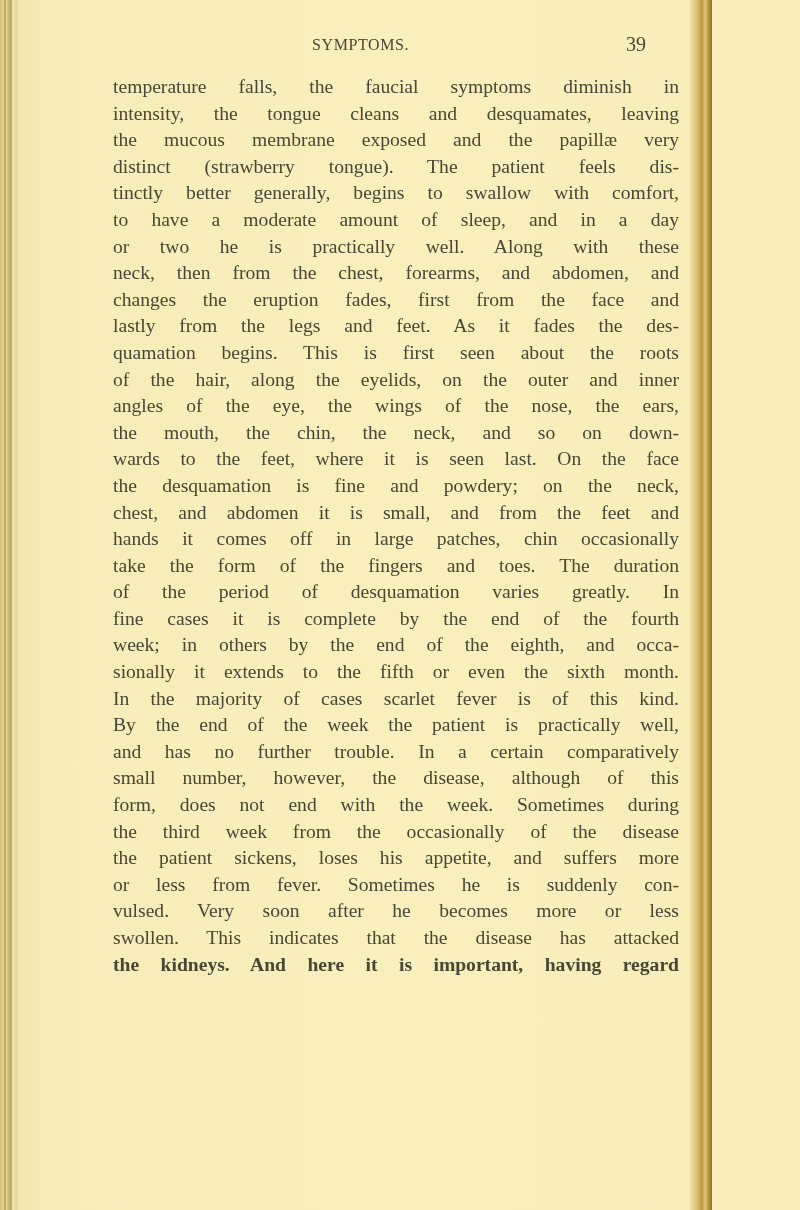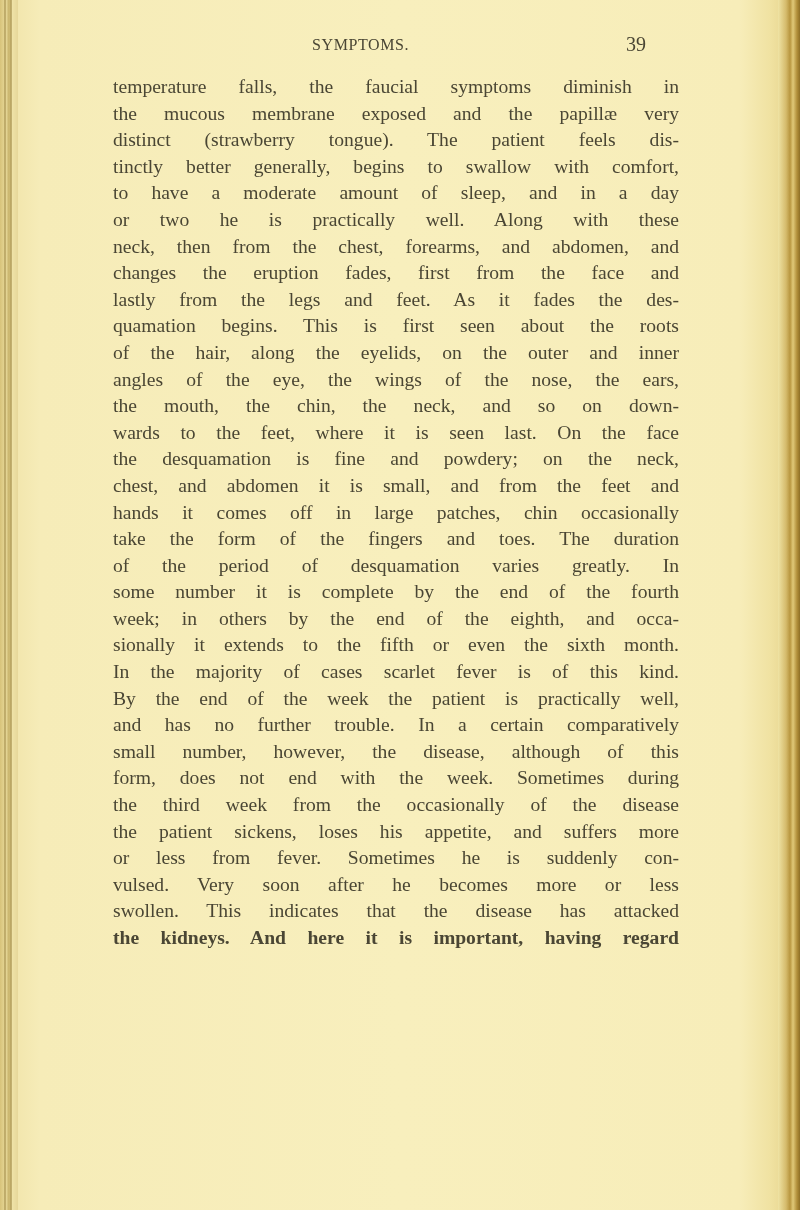--- a/index.html
+++ b/index.html
@@ -4,21 +4,21 @@
 <style>
   html, body { margin: 0; padding: 0; }
   body {
     width: 800px; height: 1210px; overflow: hidden;
     background: #f7eebb;
     position: relative;
     font-family: "Liberation Serif", "DejaVu Serif", serif;
     color: #4a4634;
   }
   .page {
-    position: absolute; left: 0; top: 0; width: 800px; height: 1210px;
+    position: absolute; left: 0; top: 0; width: 712px; height: 1210px;
     background: linear-gradient(90deg, #efe2a6 0px, #f6ecb8 40px, #f8efbd 400px, #f7edb9 740px, #f0e2a2 770px, #e6d38c 790px, #b89a4a 800px);
   }
   .binding-left {
     position: absolute; left: 0; top: 0; width: 18px; height: 1210px;
     background: linear-gradient(90deg, #d7c37a 0px, #e8da9b 6px, #c6b168 9px, #efe3a8 12px, #e6d79a 18px);
   }
   .binding-left .line {
     position: absolute; top: 0; width: 2px; height: 1210px; background: #a08a48; opacity: .55;
   }
   .binding-right {
@@ -57,39 +57,40 @@
   </div>
   <div class="binding-right"></div>
 
   <div class="running-head">
     <span class="title">SYMPTOMS.</span>
     <span class="folio">39</span>
   </div>
 
   <div class="body-text">
     <span class="line">temperature falls, the faucial symptoms diminish in</span>
+    <span class="line">intensity, the tongue cleans and desquamates, leaving</span>
     <span class="line">the mucous membrane exposed and the papillæ very</span>
     <span class="line">distinct (strawberry tongue). The patient feels dis-</span>
     <span class="line">tinctly better generally, begins to swallow with comfort,</span>
     <span class="line">to have a moderate amount of sleep, and in a day</span>
     <span class="line">or two he is practically well. Along with these</span>
     <span class="line">neck, then from the chest, forearms, and abdomen, and</span>
     <span class="line">changes the eruption fades, first from the face and</span>
     <span class="line">lastly from the legs and feet. As it fades the des-</span>
     <span class="line">quamation begins. This is first seen about the roots</span>
     <span class="line">of the hair, along the eyelids, on the outer and inner</span>
     <span class="line">angles of the eye, the wings of the nose, the ears,</span>
     <span class="line">the mouth, the chin, the neck, and so on down-</span>
     <span class="line">wards to the feet, where it is seen last. On the face</span>
     <span class="line">the desquamation is fine and powdery; on the neck,</span>
     <span class="line">chest, and abdomen it is small, and from the feet and</span>
     <span class="line">hands it comes off in large patches, chin occasionally</span>
     <span class="line">take the form of the fingers and toes. The duration</span>
     <span class="line">of the period of desquamation varies greatly. In</span>
-    <span class="line">some number it is complete by the end of the fourth</span>
+    <span class="line">fine cases it is complete by the end of the fourth</span>
     <span class="line">week; in others by the end of the eighth, and occa-</span>
     <span class="line">sionally it extends to the fifth or even the sixth month.</span>
     <span class="line">In the majority of cases scarlet fever is of this kind.</span>
     <span class="line">By the end of the week the patient is practically well,</span>
     <span class="line">and has no further trouble. In a certain comparatively</span>
     <span class="line">small number, however, the disease, although of this</span>
     <span class="line">form, does not end with the week. Sometimes during</span>
     <span class="line">the third week from the occasionally of the disease</span>
     <span class="line">the patient sickens, loses his appetite, and suffers more</span>
     <span class="line">or less from fever. Sometimes he is suddenly con-</span>

